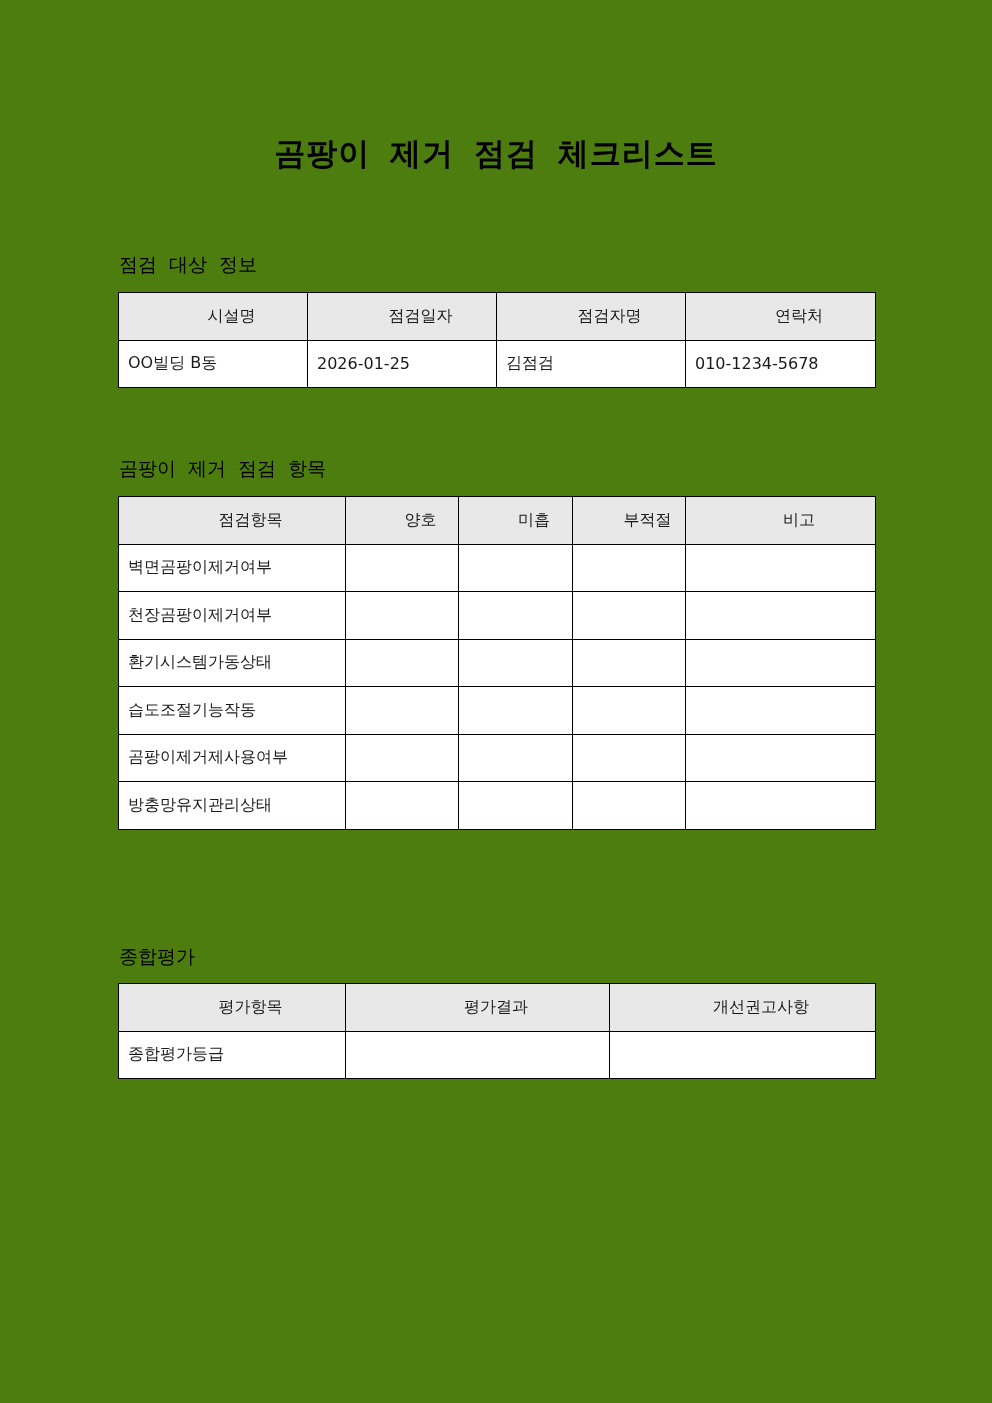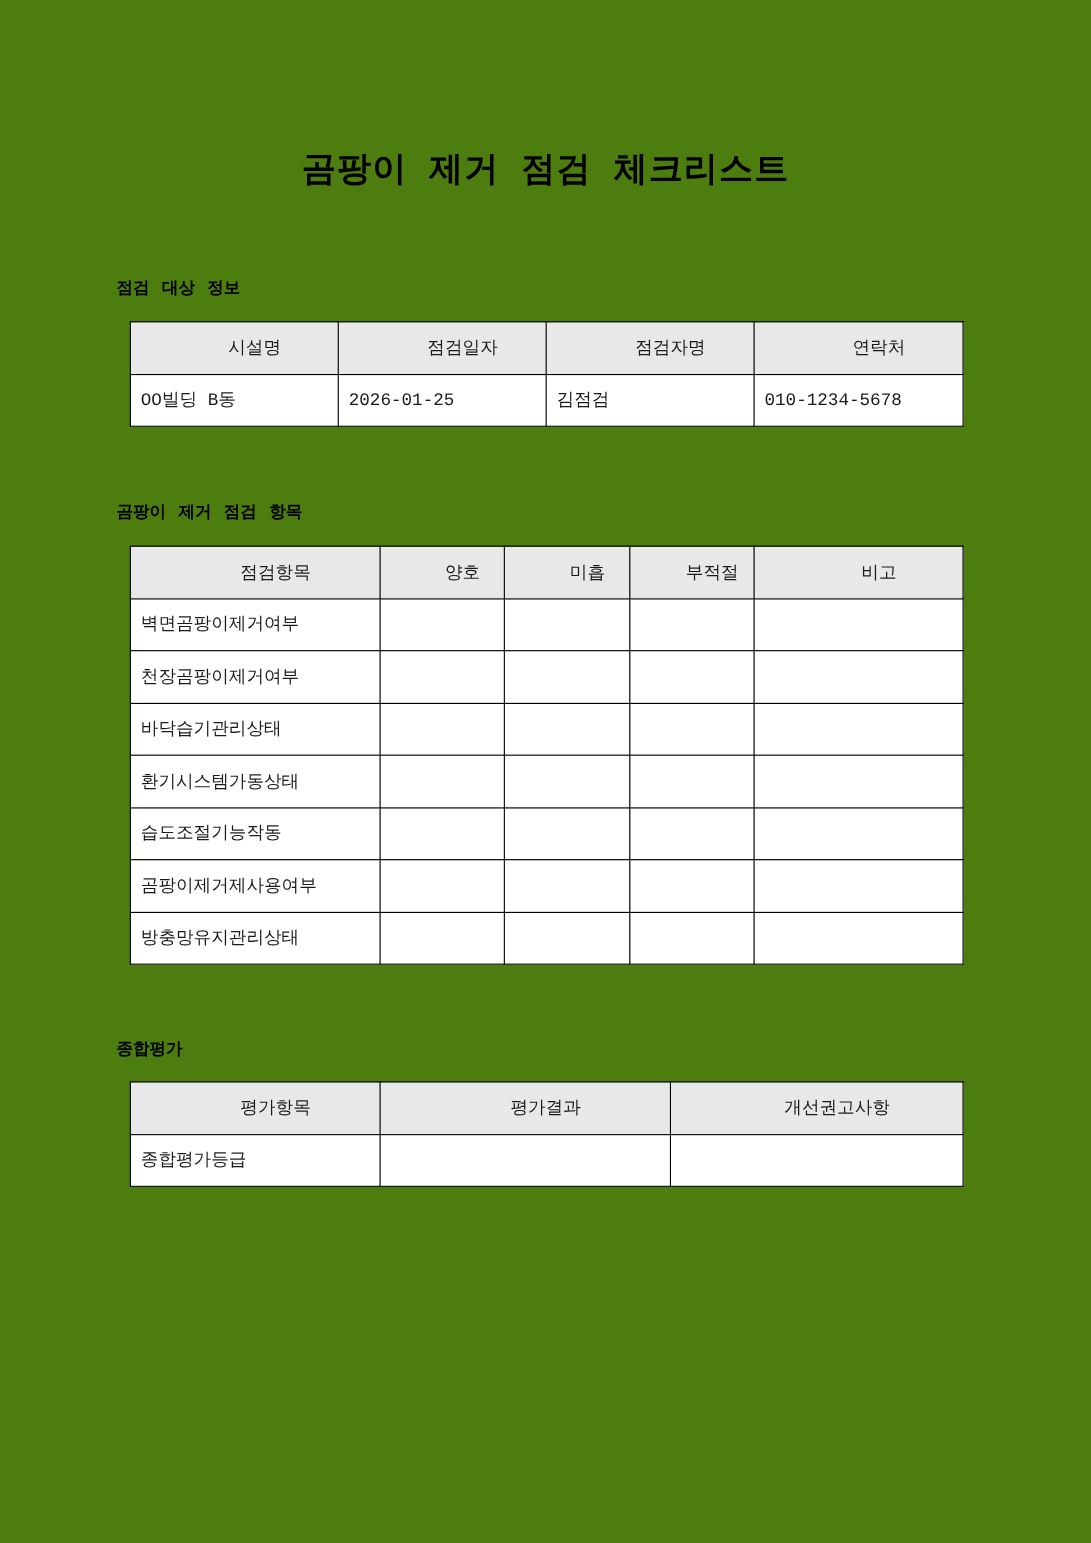--- a/index.html
+++ b/index.html
@@ -23,23 +23,23 @@
       width: 992px;
       text-align: center;
       font-size: 31px;
       font-weight: bold;
       letter-spacing: 1px;
       word-spacing: 8px;
       color: #000;
     }
     .section-title {
       position: absolute;
-      left: 106px;
-      font-size: 15px;
-      font-weight: bold;
+      left: 119px;
+      font-size: 19px;
+      font-weight: normal;
       word-spacing: 6px;
       color: #000;
     }
     table {
       position: absolute;
       left: 118px;
       width: 757px;
       border-collapse: collapse;
       table-layout: fixed;
     }
@@ -53,21 +53,20 @@
     }
     th {
       background: #e8e8e8;
       text-align: center;
       padding-left: 37px;
     }
     td {
       background: #ffffff;
       text-align: left;
       padding-left: 9px;
-      font-family: Liberation Mono, monospace;
     }
     td.empty { padding: 0; }
   </style>
 </head>
 <body>
 
 <div class="page">
 
   <h1 class="doc-title">곰팡이 제거 점검 체크리스트</h1>
 
@@ -124,27 +123,20 @@
         <td class="empty"></td>
       </tr>
       <tr>
         <td>천장곰팡이제거여부</td>
         <td class="empty"></td>
         <td class="empty"></td>
         <td class="empty"></td>
         <td class="empty"></td>
       </tr>
       <tr>
-        <td>바닥습기관리상태</td>
-        <td class="empty"></td>
-        <td class="empty"></td>
-        <td class="empty"></td>
-        <td class="empty"></td>
-      </tr>
-      <tr>
         <td>환기시스템가동상태</td>
         <td class="empty"></td>
         <td class="empty"></td>
         <td class="empty"></td>
         <td class="empty"></td>
       </tr>
       <tr>
         <td>습도조절기능작동</td>
         <td class="empty"></td>
         <td class="empty"></td>

